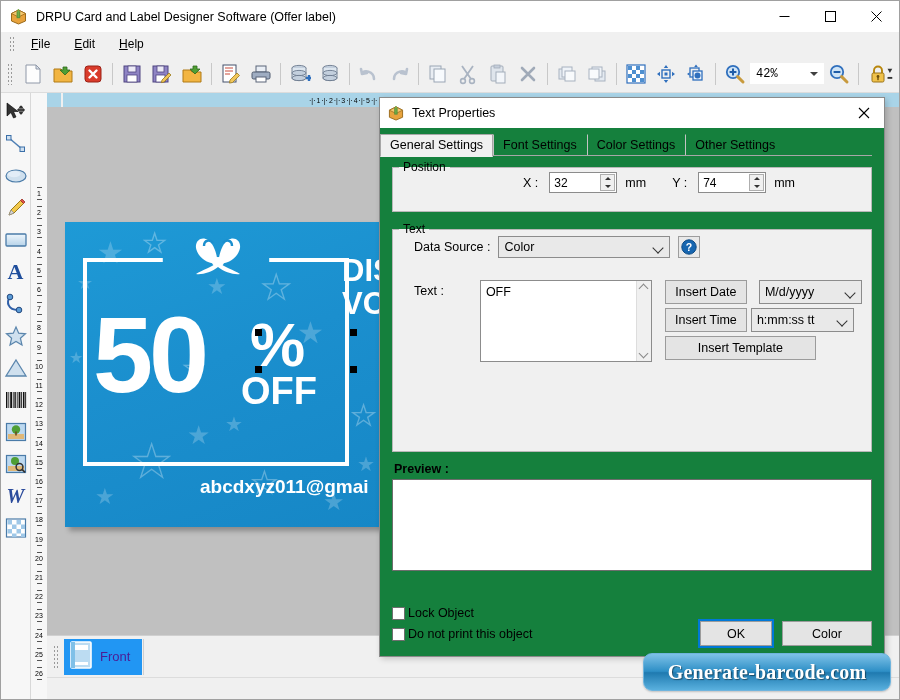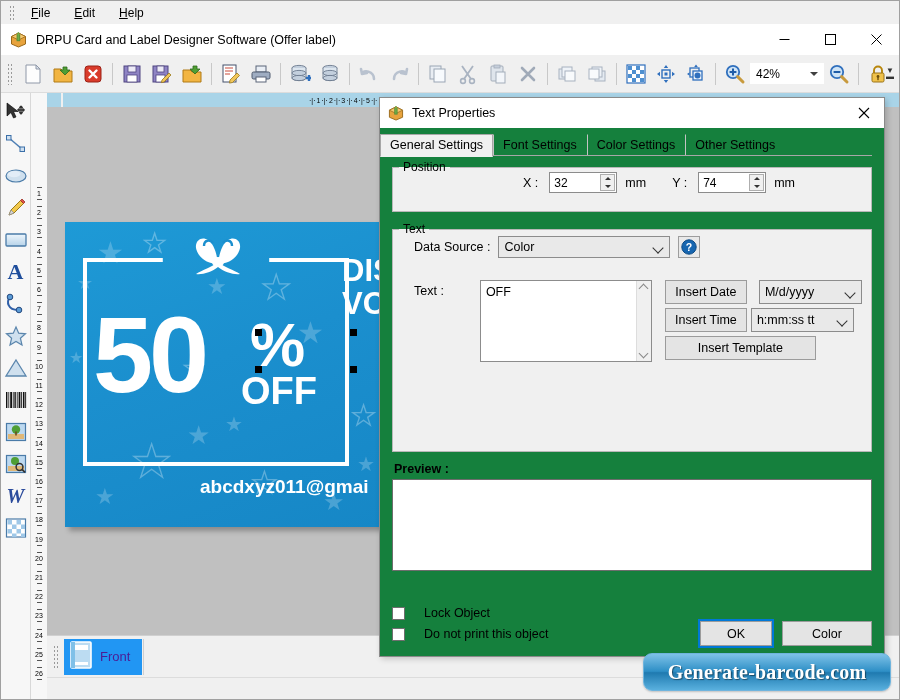--- a/index.html
+++ b/index.html
@@ -65,20 +65,21 @@
   .menu-item u { text-decoration: underline; }
 
   
   #toolbar {
     height: 38px; min-height: 38px;
     background: #f0f0f0;
     display: flex; align-items: center;
     padding-left: 6px;
     position: relative;
     border-bottom: 1px solid #dcdcdc;
+    font-family: Liberation Mono, monospace;
   }
   #tb-grip {
     width: 7px; height: 22px;
     background-image: radial-gradient(#9a9a9a 38%, transparent 40%);
     background-size: 3px 4px;
     margin-right: 4px; flex: 0 0 auto;
   }
   .tb-btn {
     width: 30px; height: 30px; flex: 0 0 auto;
     display: flex; align-items: center; justify-content: center;
@@ -432,48 +433,41 @@
     font-family: "Liberation Sans", sans-serif; font-size: 12.5px;
     color: #000; height: 24px; cursor: default;
     display: flex; align-items: center; justify-content: center;
   }
 
   #preview-label { font-size: 12.5px; font-weight: bold; margin: 4px 0 3px 2px; }
   #preview-box {
     height: 92px; background: #fff; border: 1px solid #6d6d6d;
   }
 
-  .chk-row { display: flex; align-items: center; gap: 19px; margin-top: 7px; }
+  .chk-row { display: flex; align-items: center; gap: 3px; margin-top: 7px; }
   .chkbox {
     width: 13px; height: 13px; background: #fff;
     border: 1px solid #6f6f6f; flex: 0 0 auto;
   }
   .chk-lbl { font-size: 12.5px; }
 
   #dlg-footer {
     padding: 6px 12px 10px 12px; display: flex; align-items: flex-start;
   }
   #footer-left { flex: 1 1 auto; }
   #footer-right { display: flex; gap: 10px; padding-top: 22px; }
   #btn-ok {
     width: 72px; height: 25px; outline: 2px solid #0078d7; outline-offset: 0px;
   }
   #btn-cancel { width: 90px; height: 25px; }
 </style>
 </head>
 <body>
 
 <div id="app-window">
-
-  <div id="menubar">
-    <div id="menu-grip"></div>
-    <div class="menu-item"><u>F</u><span>ile</span></div>
-    <div class="menu-item"><u>E</u><span>dit</span></div>
-    <div class="menu-item"><u>H</u><span>elp</span></div>
-  </div>
 
   <div id="titlebar">
     <span id="app-icon">
       <svg width="17" height="17" viewBox="0 0 17 17">
         <path d="M1.5 5.5 L8.5 2 L15.5 5.5 L15.5 13 L8.5 16 L1.5 13 Z" fill="#e8a33d" stroke="#9a6a1b" stroke-width="1"></path>
         <path d="M1.5 5.5 L8.5 9 L15.5 5.5 L8.5 2 Z" fill="#f5c76e" stroke="#9a6a1b" stroke-width="0.8"></path>
         <rect x="6.6" y="3.2" width="3.6" height="7" fill="#5b8f3a"></rect>
         <rect x="7.6" y="1.2" width="1.6" height="8" fill="#6fae47"></rect>
       </svg>
     </span>
@@ -489,20 +483,27 @@
             <rect x="0.5" y="0.5" width="10" height="10" fill="none" stroke="#000" stroke-width="1"></rect>
           </svg>
       </div>
       <div class="win-btn" id="btn-close">
         <svg width="11" height="11" viewBox="0 0 11 11">
             <line x1="0.5" y1="0.5" x2="10.5" y2="10.5" stroke="#000" stroke-width="1"></line>
             <line x1="10.5" y1="0.5" x2="0.5" y2="10.5" stroke="#000" stroke-width="1"></line>
           </svg>
       </div>
     </div>
+  </div>
+
+  <div id="menubar">
+    <div id="menu-grip"></div>
+    <div class="menu-item"><u>F</u><span>ile</span></div>
+    <div class="menu-item"><u>E</u><span>dit</span></div>
+    <div class="menu-item"><u>H</u><span>elp</span></div>
   </div>
 
   <div id="toolbar">
     <div id="tb-grip"></div>
 
     <div class="tb-btn">
       <svg width="22" height="22" viewBox="0 0 22 22">
           <path d="M4 2 h10 l4 4 v14 H4 Z" fill="#fdfdfd" stroke="#8f98a8" stroke-width="1"></path>
           <path d="M14 2 v4 h4 Z" fill="#dde4ee" stroke="#8f98a8" stroke-width="1"></path>
         </svg>

